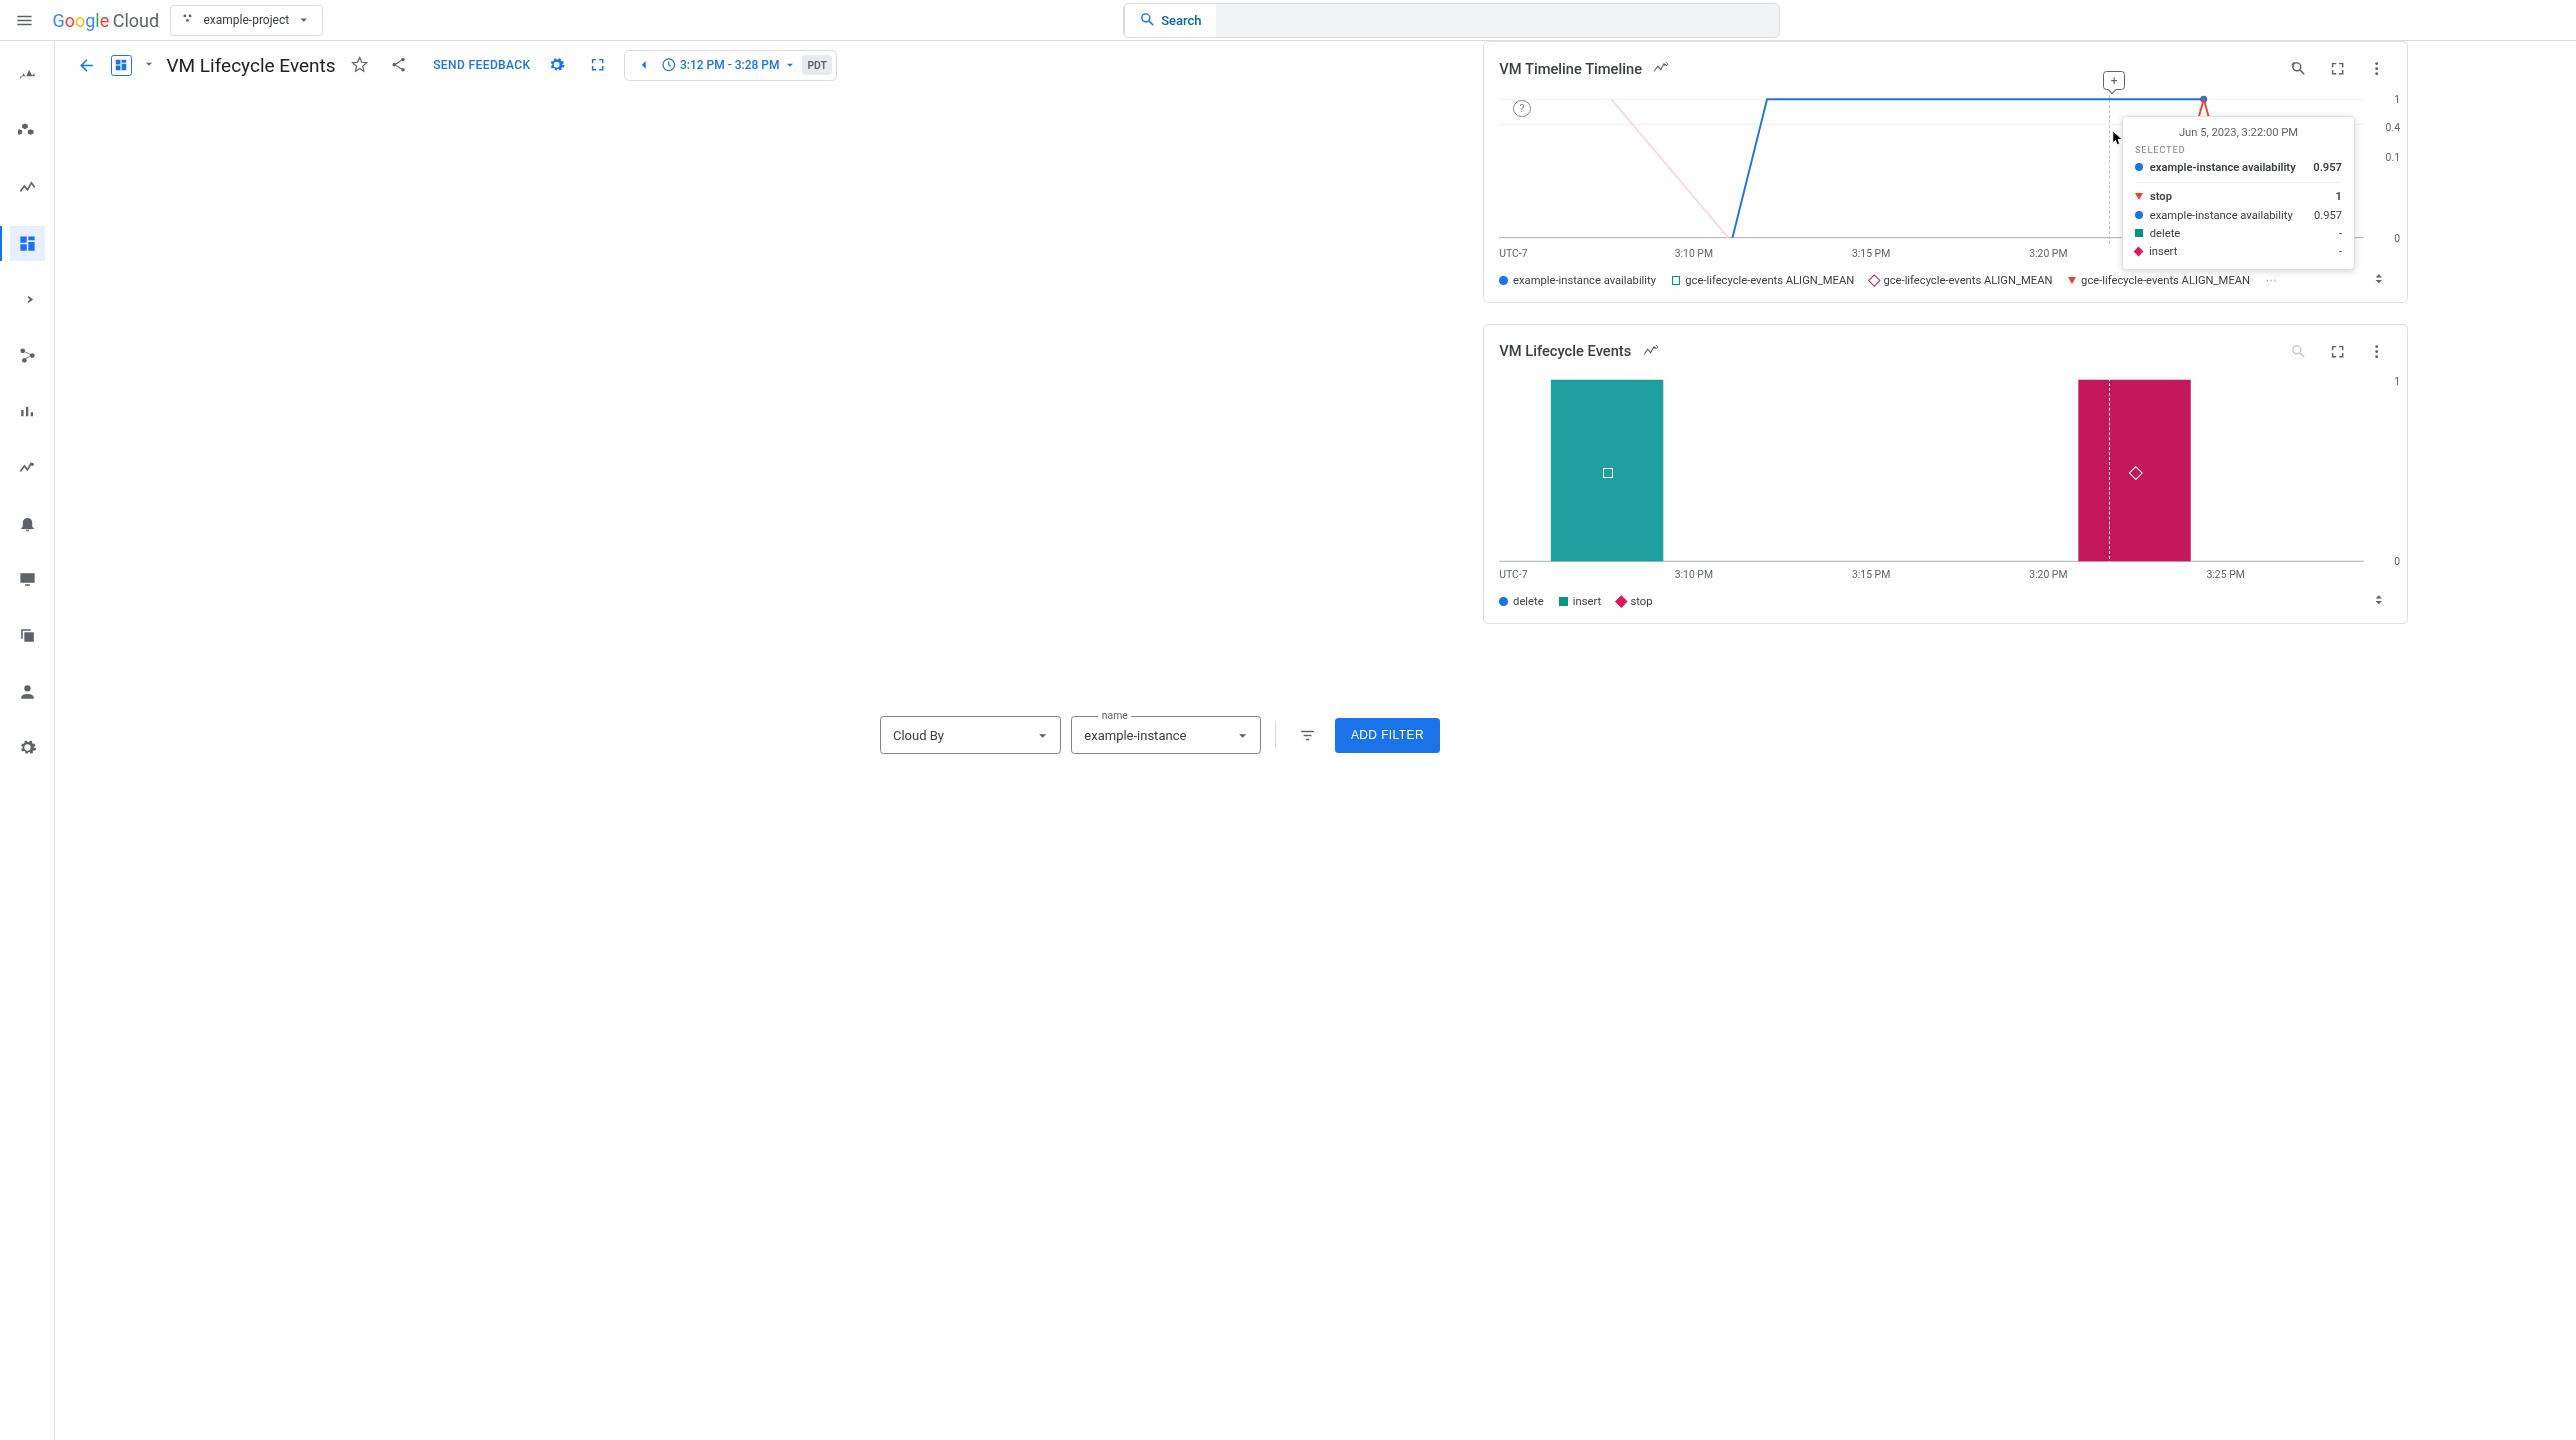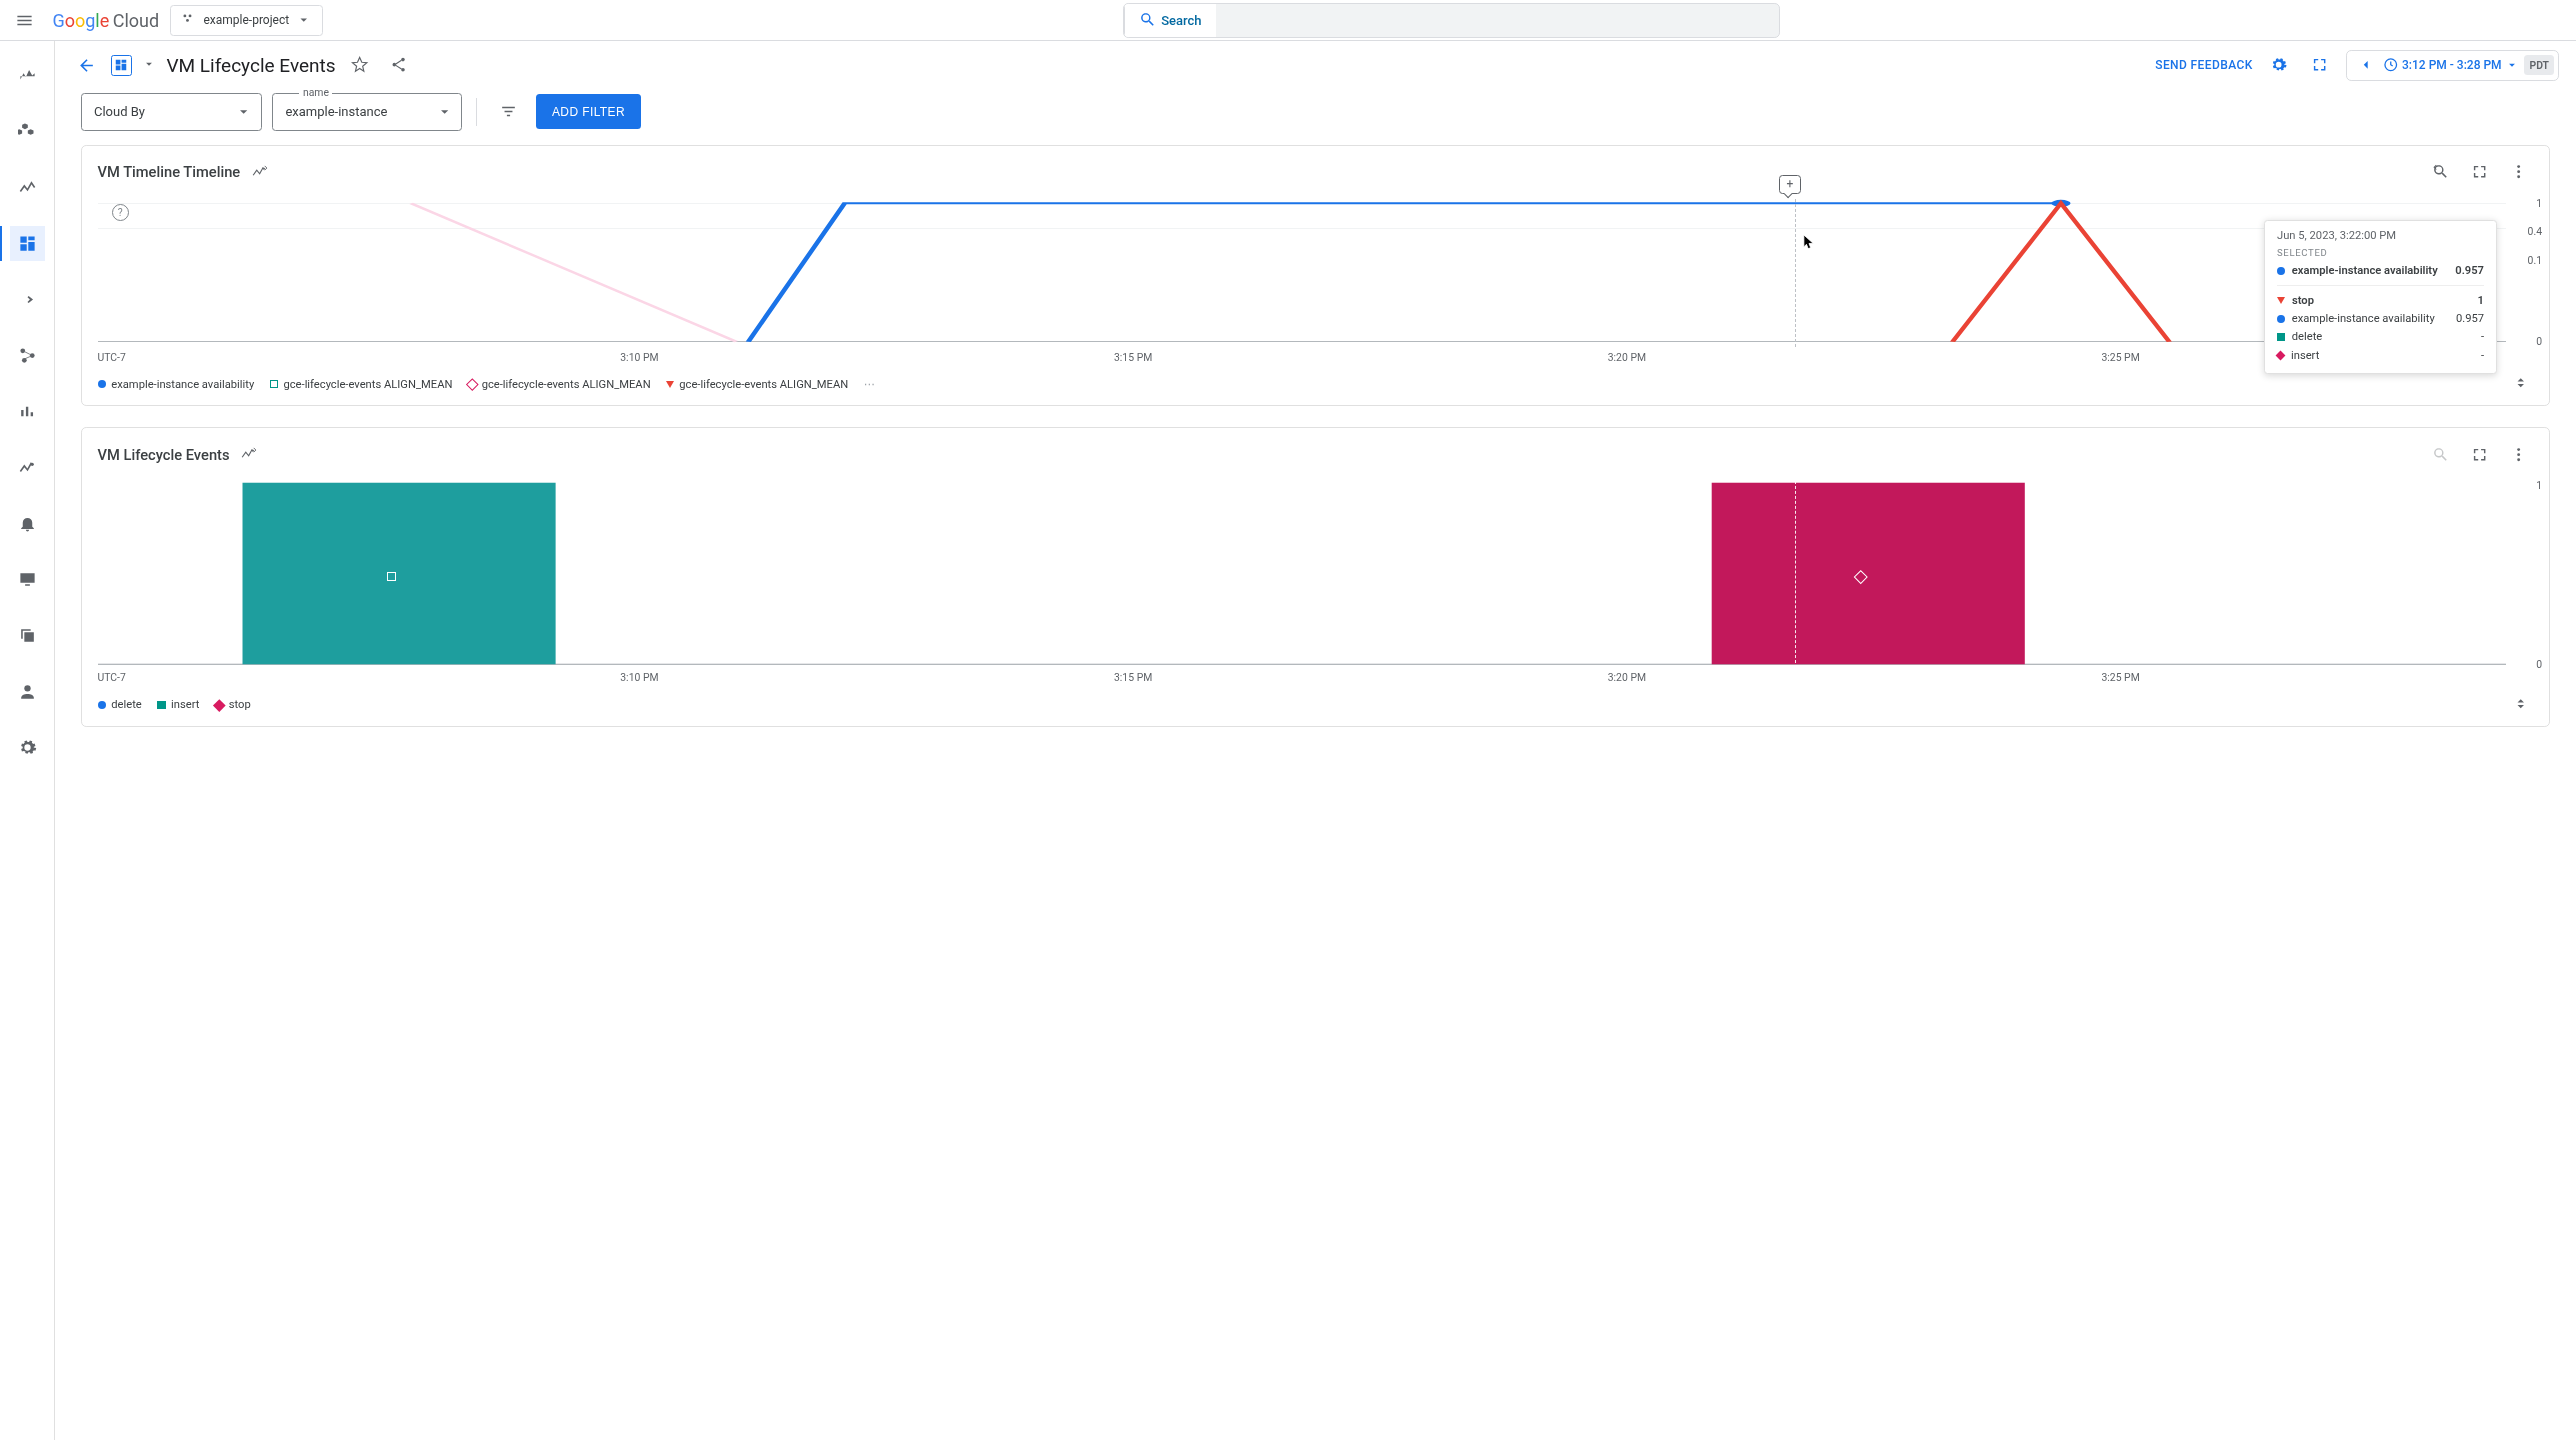--- a/index.html
+++ b/index.html
@@ -24,21 +24,21 @@
 
 
 .main{flex:1;display:flex;min-height:0;}
 .leftnav{width:55px;border-right:0.9px solid #e0e0e0;display:flex;flex-direction:column;align-items:center;padding-top:17.3px;gap:21px;}
 .leftnav .nav-item{width:35px;height:35px;display:flex;align-items:center;justify-content:center;border-radius:0;cursor:pointer;position:relative;}
 .leftnav .nav-item.active{background:#e8f0fe;}
 .leftnav .nav-item.active::before{content:'';position:absolute;left:-10.4px;top:0;bottom:0;width:2.6px;background:#1a73e8;}
 .leftnav .nav-item svg{width:19px;height:19px;fill:#5f6368;}
 .leftnav .nav-item.active svg{fill:#1a73e8;}
 
-.content{flex:1;display:flex;flex-direction:column;overflow:auto;}
+.content{flex:1;display:flex;flex-direction:row;overflow:auto;}
 
 
 .page-header{display:flex;align-items:center;height:48px;padding:0 17.3px;gap:10.4px;}
 .page-header .back{width:28px;height:28px;display:flex;align-items:center;justify-content:center;cursor:pointer;}
 .page-header .back svg{width:19px;height:19px;fill:#1a73e8;}
 .page-header .dash-icon{width:21px;height:21px;display:flex;align-items:center;justify-content:center;border:0.9px solid #1a73e8;border-radius:2.6px;color:#1a73e8;font-size:10.4px;gap:1.7px;position:relative;}
 .page-header .dash-icon svg{width:14px;height:14px;fill:#1a73e8;}
 .page-header .dash-dd svg{width:14px;height:14px;fill:#5f6368;}
 .page-header h1{font-size:19px;font-weight:400;color:#202124;}
 .page-header .star,.page-header .share{width:28px;height:28px;display:flex;align-items:center;justify-content:center;cursor:pointer;}
@@ -87,21 +87,21 @@
 .legend .li{display:flex;align-items:center;gap:5.2px;}
 .legend .dot{width:8.6px;height:8.6px;border-radius:50%;}
 .legend .sq{width:8.6px;height:8.6px;}
 .legend .diamond{width:8.6px;height:8.6px;transform:rotate(45deg);}
 .legend .tri{width:0;height:0;border-left:4.3px solid transparent;border-right:4.3px solid transparent;border-top:7.8px solid;}
 .scroll-ind{margin-left:auto;margin-right:5.2px;}
 .scroll-ind svg{width:15.5px;height:15.5px;fill:#5f6368;}
 
 
 .tooltip{position:absolute;background:#fff;border:0.9px solid #e0e0e0;border-radius:3.5px;box-shadow:0 1.7px 7px rgba(0,0,0,.15);padding:8.6px 12px;font-size:11.2px;color:#3c4043;min-width:233px;}
-.tooltip .tt-time{color:#5f6368;margin-bottom:5.2px;}
+.tooltip .tt-time{color:#5f6368;margin-bottom:5.2px;text-align:center;}
 .tooltip .tt-label{font-size:9.5px;letter-spacing:0.7px;color:#80868b;margin-bottom:3.5px;}
 .tooltip .tt-row{display:flex;align-items:center;gap:7px;padding:2.6px 0;}
 .tooltip .tt-row .val{margin-left:auto;font-variant-numeric:tabular-nums;}
 .tooltip .tt-row.bold{font-weight:600;}
 .tooltip hr{border:none;border-top:0.9px solid #eee;margin:5.2px 0;}
 
 
 .help-circ{position:absolute;left:14px;top:5.2px;width:17.3px;height:17.3px;border:1.3px solid #80868b;border-radius:50%;display:flex;align-items:center;justify-content:center;font-size:10.4px;color:#80868b;cursor:pointer;}
 
 

